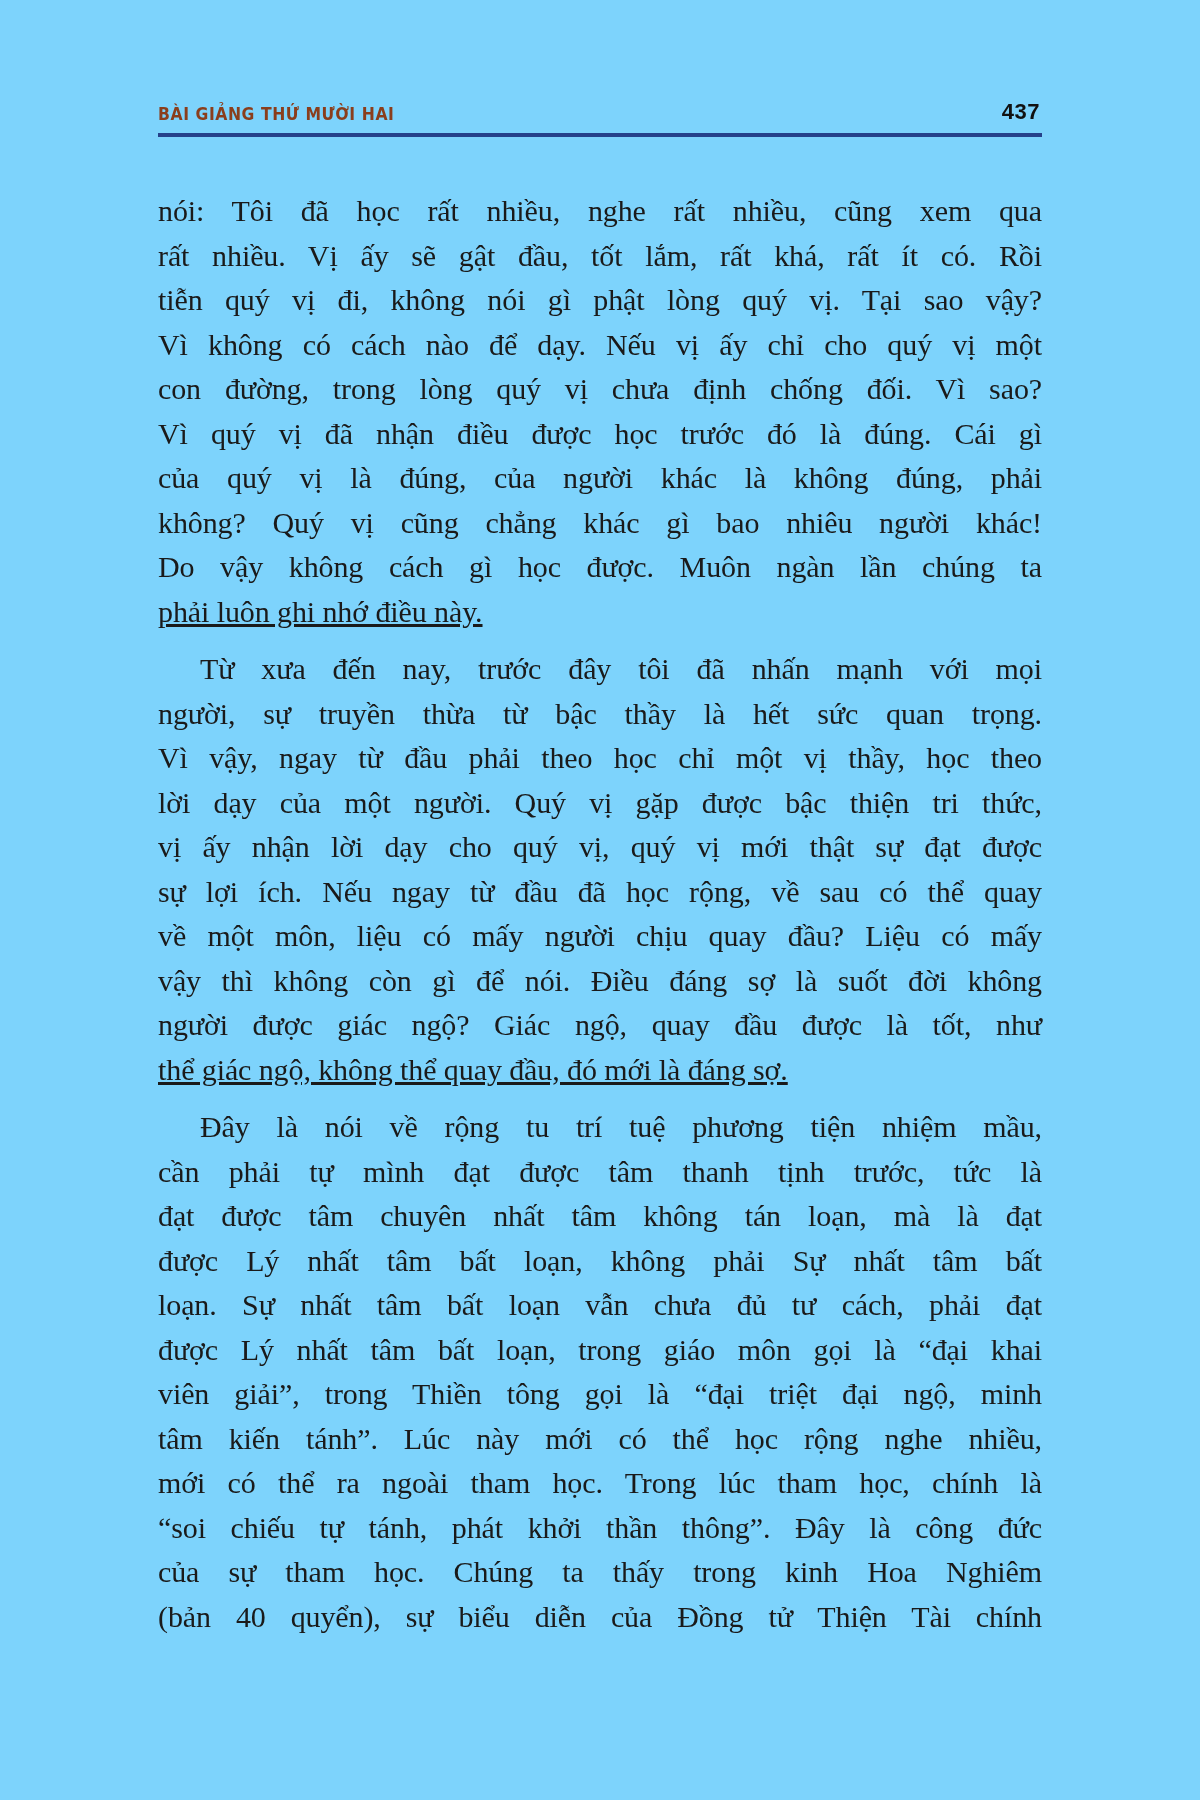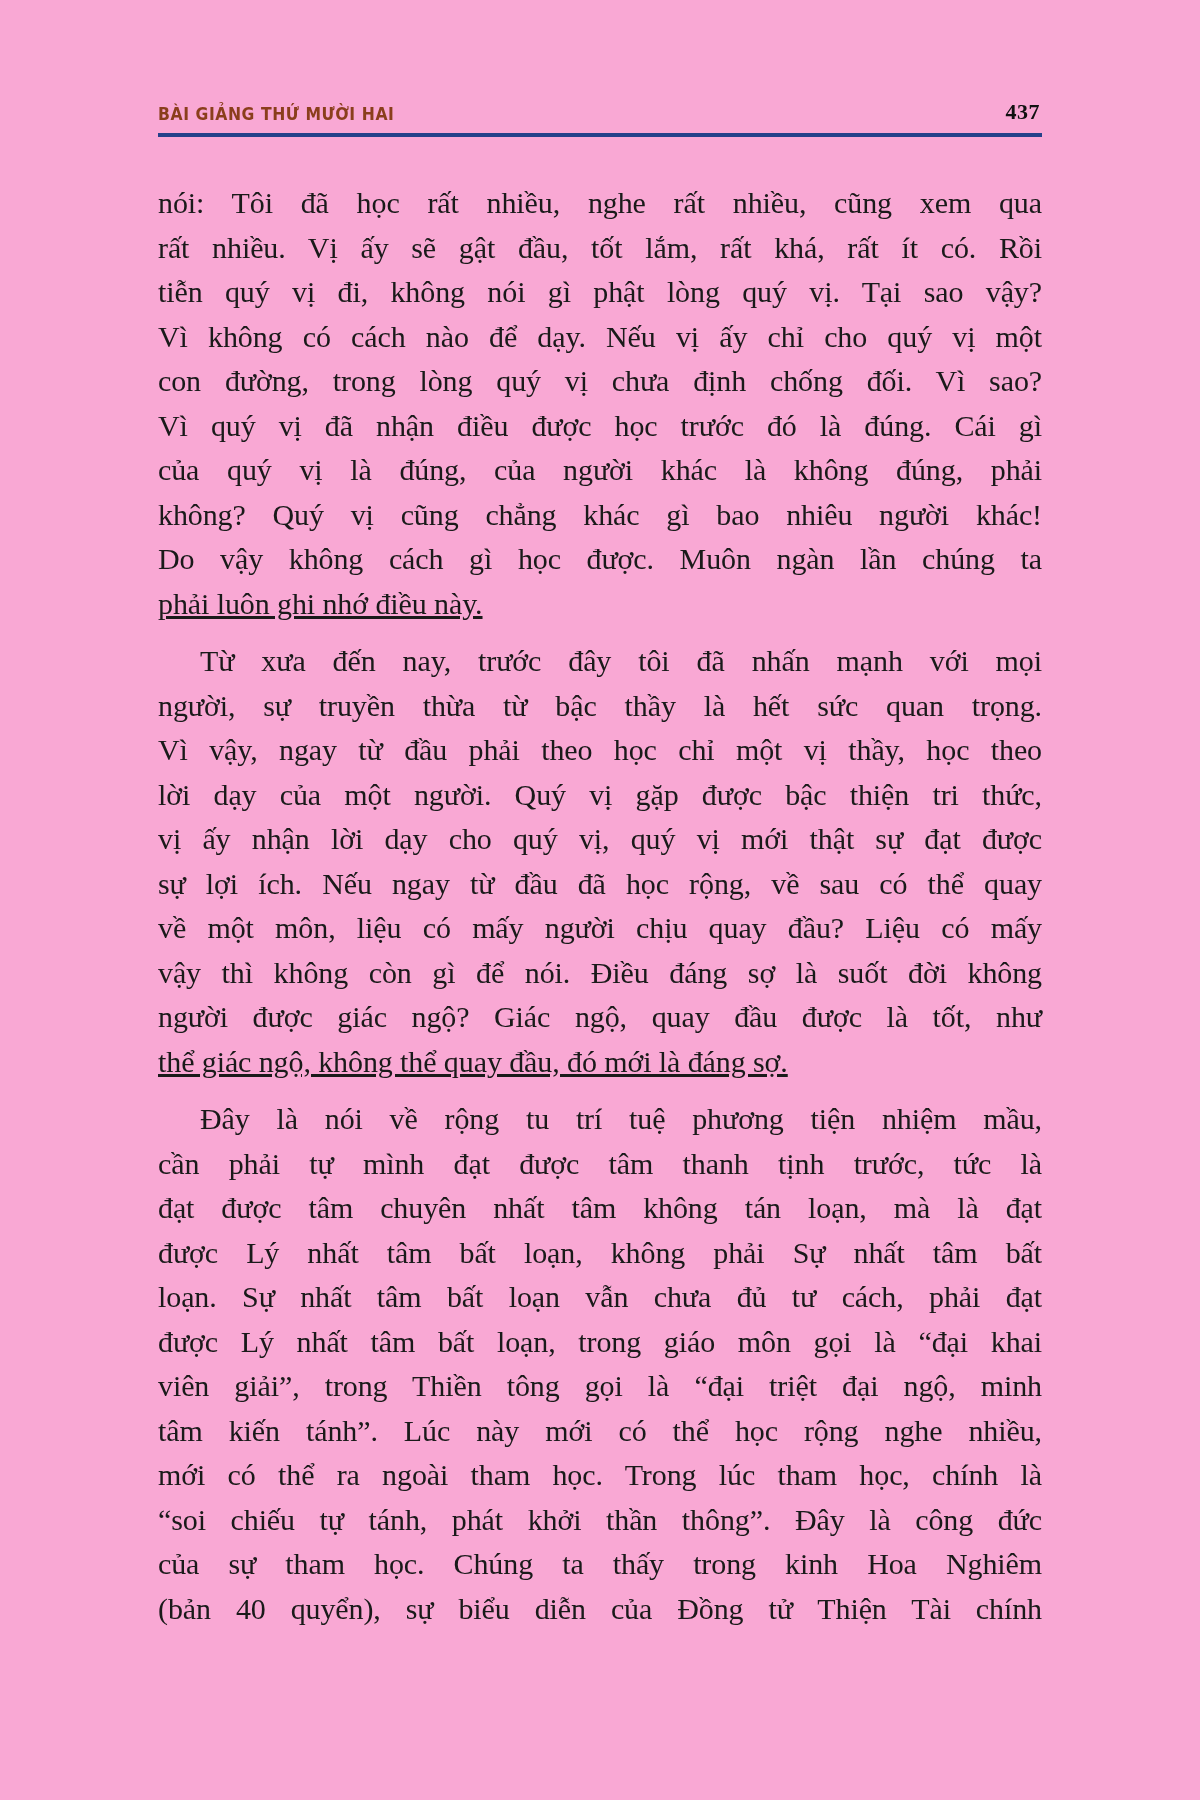--- a/index.html
+++ b/index.html
@@ -10,21 +10,21 @@
     body {
       width: 1200px;
       height: 1800px;
       position: relative;
       overflow: hidden;
     }
     .page {
       position: absolute;
       left: 0; top: 0;
       width: 1200px; height: 1800px;
-      background: #f9a8d4;
+      background: #7dd3fc;
     }
     .running-head {
       position: absolute;
       left: 158px;
       top: 100px;
       width: 884px;
       height: 24px;
     }
     .running-title {
       position: absolute;
@@ -36,38 +36,38 @@
       letter-spacing: 0.6px;
       color: #8a3e1c;
       transform: scaleX(0.92);
       transform-origin: left center;
       white-space: nowrap;
     }
     .page-number {
       position: absolute;
       right: 2px;
       top: -1px;
-      font-family: Liberation Serif, serif;
+      font-family: Liberation Sans, sans-serif;
       font-weight: bold;
       font-size: 22px;
       color: #111111;
       letter-spacing: 0.5px;
     }
     .header-rule {
       position: absolute;
       left: 158px;
       top: 133px;
       width: 884px;
       height: 4px;
       background: #25418a;
     }
     .body-text {
       position: absolute;
       left: 158px;
-      top: 181px;
+      top: 189px;
       width: 884px;
       font-family: "DejaVu Serif", "Liberation Serif", serif;
       font-size: 27px;
       color: #1a1a1a;
     }
     .para {
       margin: 0 0 13px 0;
     }
     .line {
       display: block;

